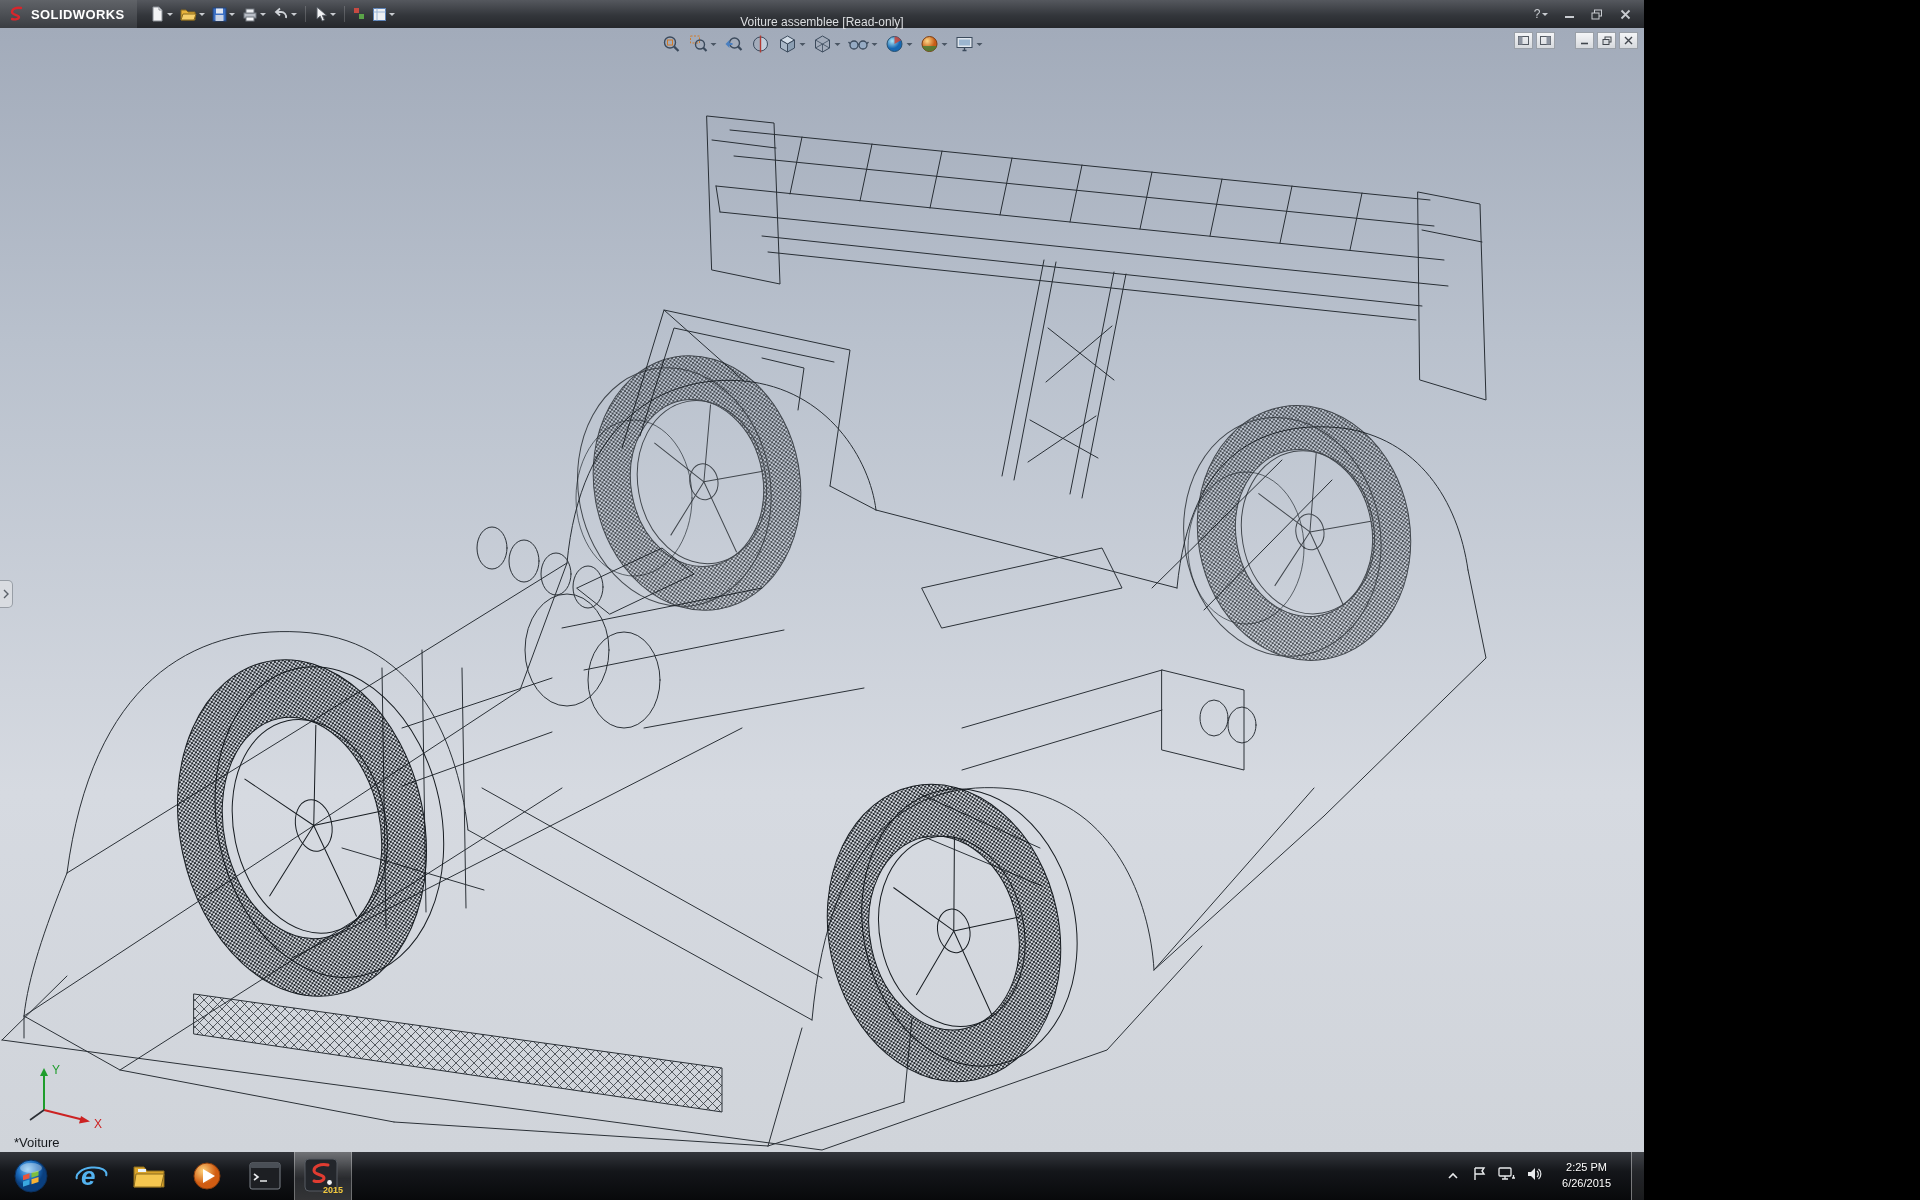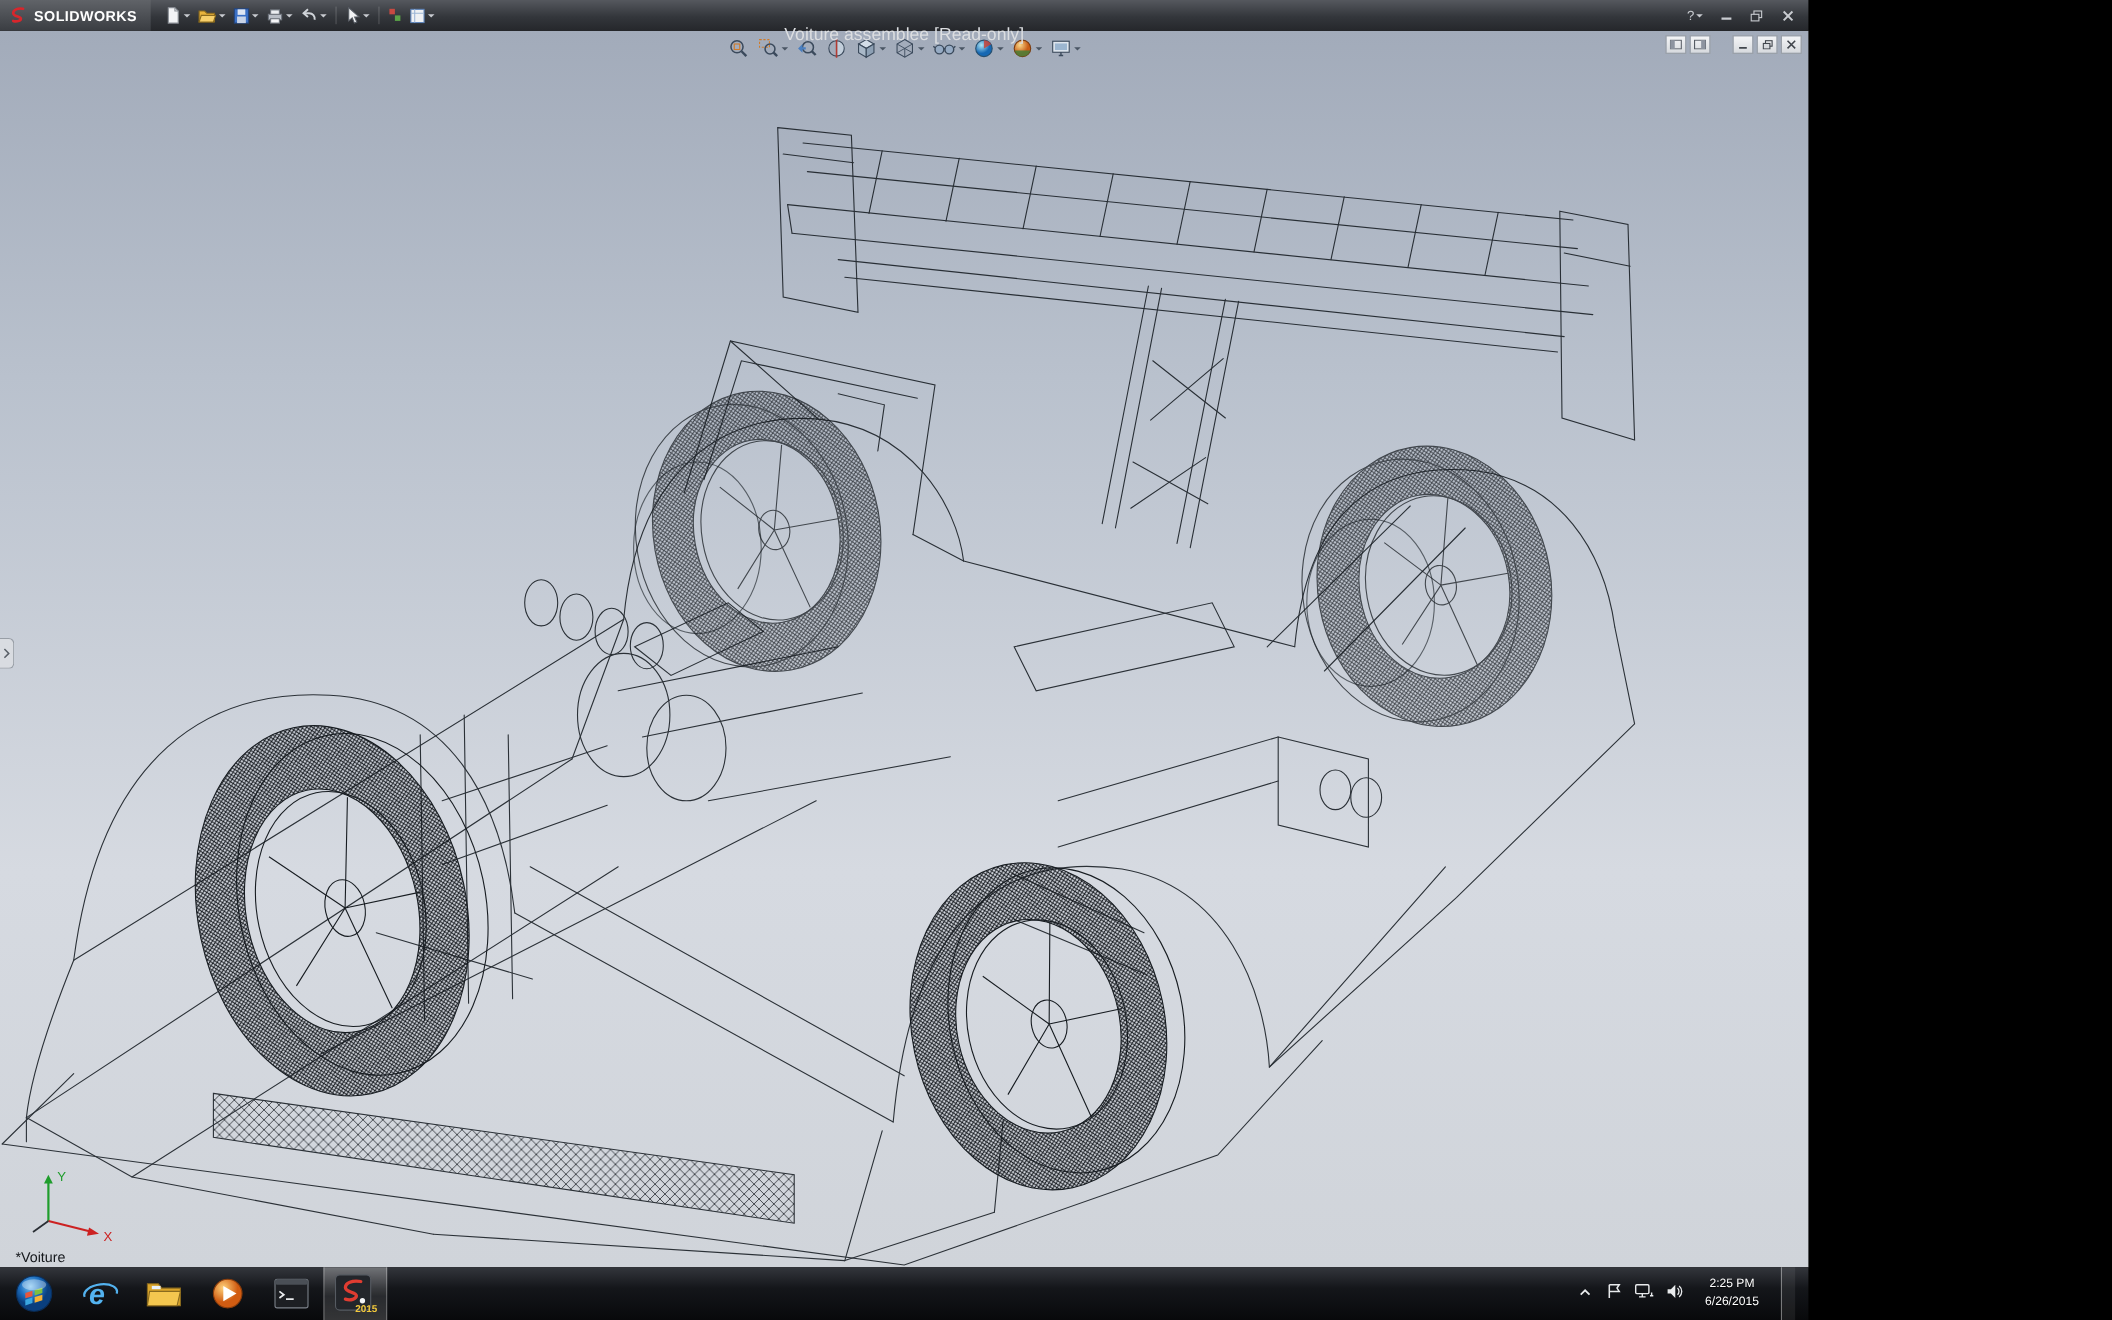--- a/index.html
+++ b/index.html
@@ -10,22 +10,22 @@
   .titlebar{flex:0 0 28px;height:28px;background:linear-gradient(#55585e,#33363b 55%,#25272b);
     display:flex;align-items:center;position:relative;color:#e6e8ea;z-index:30}
   .brand{display:flex;align-items:center;gap:5px;padding:0 12px 0 8px;height:100%;
     background:linear-gradient(#606368,#3a3d42);}
   .brand-text{font-weight:bold;font-size:13px;letter-spacing:.4px;color:#fff}
   .tb-tools{display:flex;align-items:center;gap:1px;padding-left:10px}
   .tb-btn{height:22px;display:flex;align-items:center;justify-content:center;padding:0 3px;border-radius:2px}
   .caret{width:0;height:0;border-left:3px solid transparent;border-right:3px solid transparent;
     border-top:3px solid #c8cbd0;margin-left:2px}
   .tb-sep{width:1px;height:16px;background:rgba(255,255,255,.18);margin:0 4px}
-  .tb-title{position:absolute;left:50%;top:18px;height:100%;transform:translateX(-50%);
-    display:flex;align-items:center;font-size:16px;color:#dcdee1;white-space:nowrap}
+  .tb-title{position:absolute;left:50%;top:8px;height:100%;transform:translateX(-50%);
+    display:flex;align-items:center;font-size:12px;color:#dcdee1;white-space:nowrap}
   .tb-controls{margin-left:auto;display:flex;align-items:center;gap:6px;padding-right:8px}
   .tb-ctrl{display:flex;align-items:center;justify-content:center;width:22px;height:20px;color:#c9ccd1;font-size:12px}
 
   
   .viewport{flex:1;position:relative;overflow:hidden;
     background:linear-gradient(180deg,#a2abba 0%,#b9c1cd 28%,#d6dae1 68%,#d0d4da 100%)}
   .car-svg{position:absolute;inset:0;width:100%;height:100%}
 
   .headsup{position:absolute;top:5px;left:50%;transform:translateX(-50%);
     display:flex;align-items:center;gap:3px;z-index:5}
@@ -44,21 +44,21 @@
   .orientation{position:absolute;left:14px;bottom:2px;font-size:13px;color:#15181c;z-index:5}
   .triad{position:absolute;left:14px;bottom:20px;z-index:5}
 
   
   .taskbar{flex:0 0 48px;display:flex;align-items:stretch;position:relative;z-index:40;
     background:linear-gradient(#33363c,#14161a 40%,#08090b)}
   .task-btn{width:58px;display:flex;align-items:center;justify-content:center;position:relative}
   .task-btn.start{width:62px}
   .task-btn.active{background:linear-gradient(rgba(255,255,255,.30),rgba(255,255,255,.10) 55%,rgba(255,255,255,.18));
     border-left:1px solid rgba(255,255,255,.30);border-right:1px solid rgba(255,255,255,.30)}
-  .tray{margin-left:auto;display:flex;align-items:center;gap:10px;padding-right:12px}
+  .tray{margin-left:auto;display:flex;align-items:center;gap:10px;padding-right:0}
   .tray-caret{color:#e8eaec;font-size:10px;padding:0 4px}
   .clock{text-align:center;color:#fff;font-size:11px;line-height:1.45;padding:0 10px;text-shadow:0 1px 1px rgba(0,0,0,.8)}
   .show-desktop{width:13px;height:100%;border-left:1px solid rgba(255,255,255,.4);background:rgba(255,255,255,.07)}
   .sw-badge-text{font-size:9px;font-weight:bold;fill:#f3c93c}
 </style>
 </head>
 <body>
 
 <div class="screen">
 

